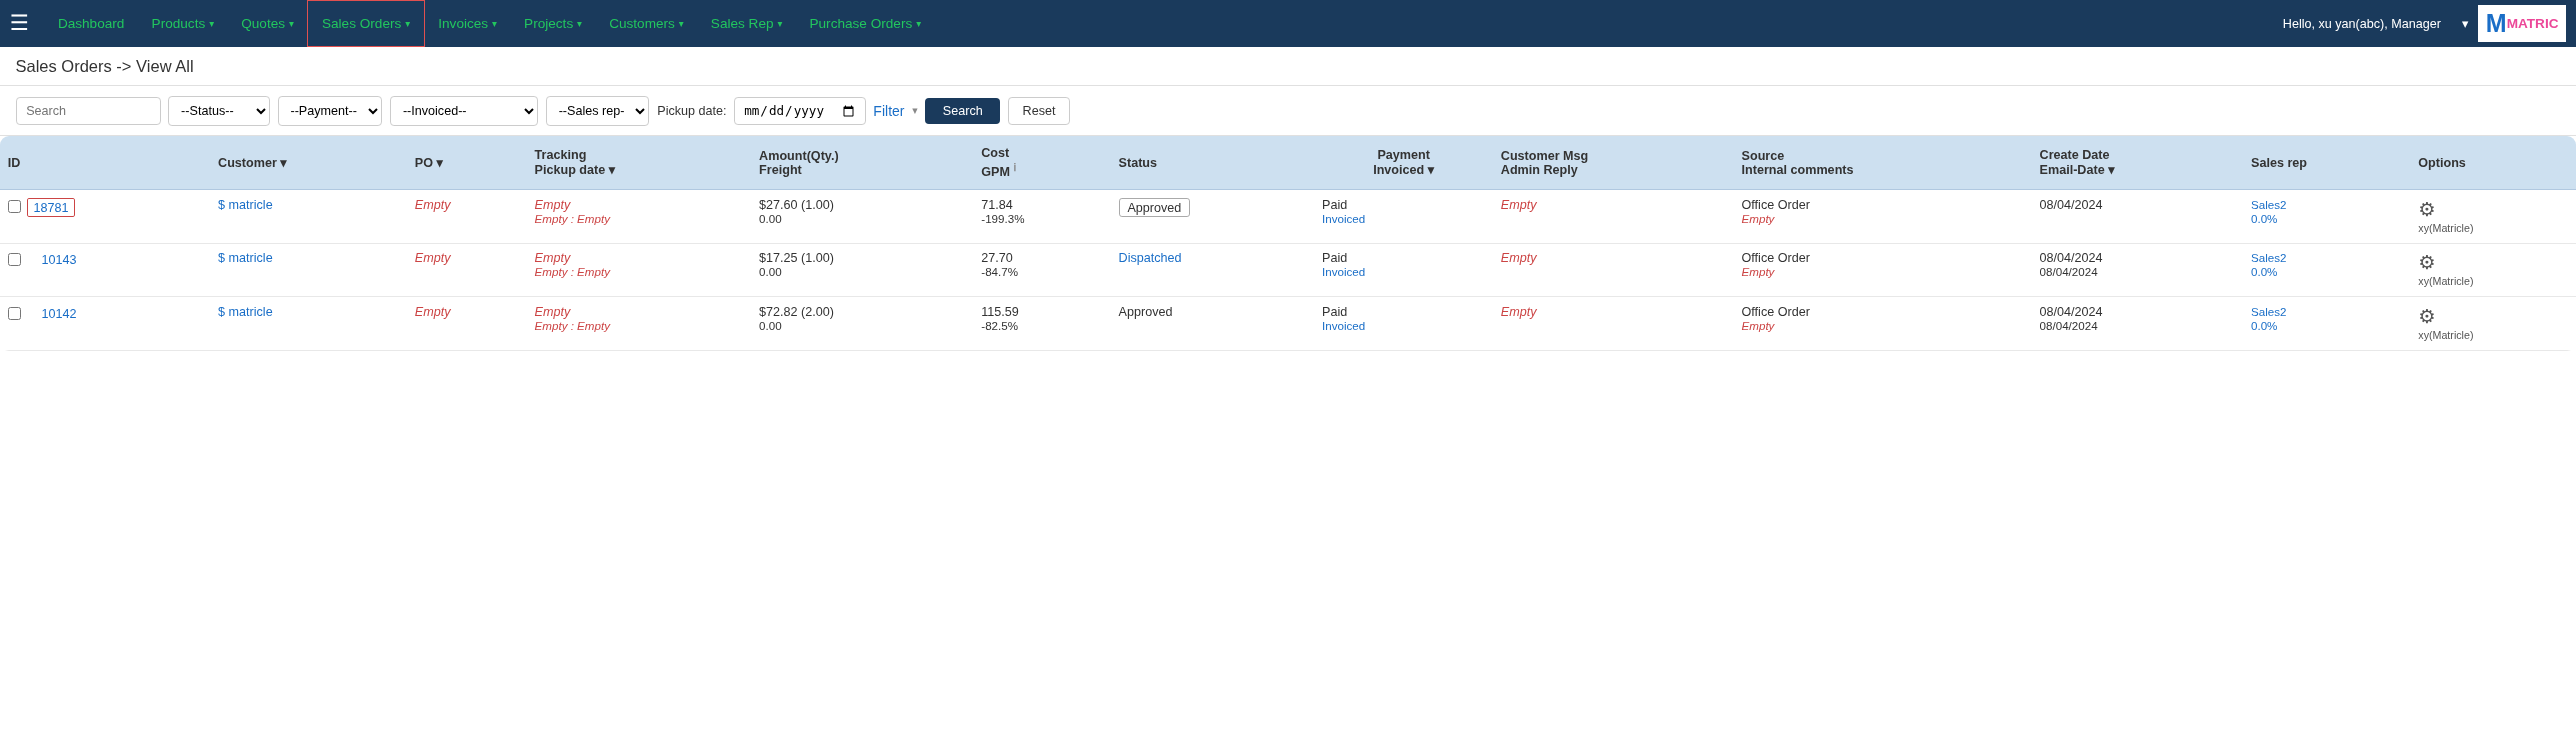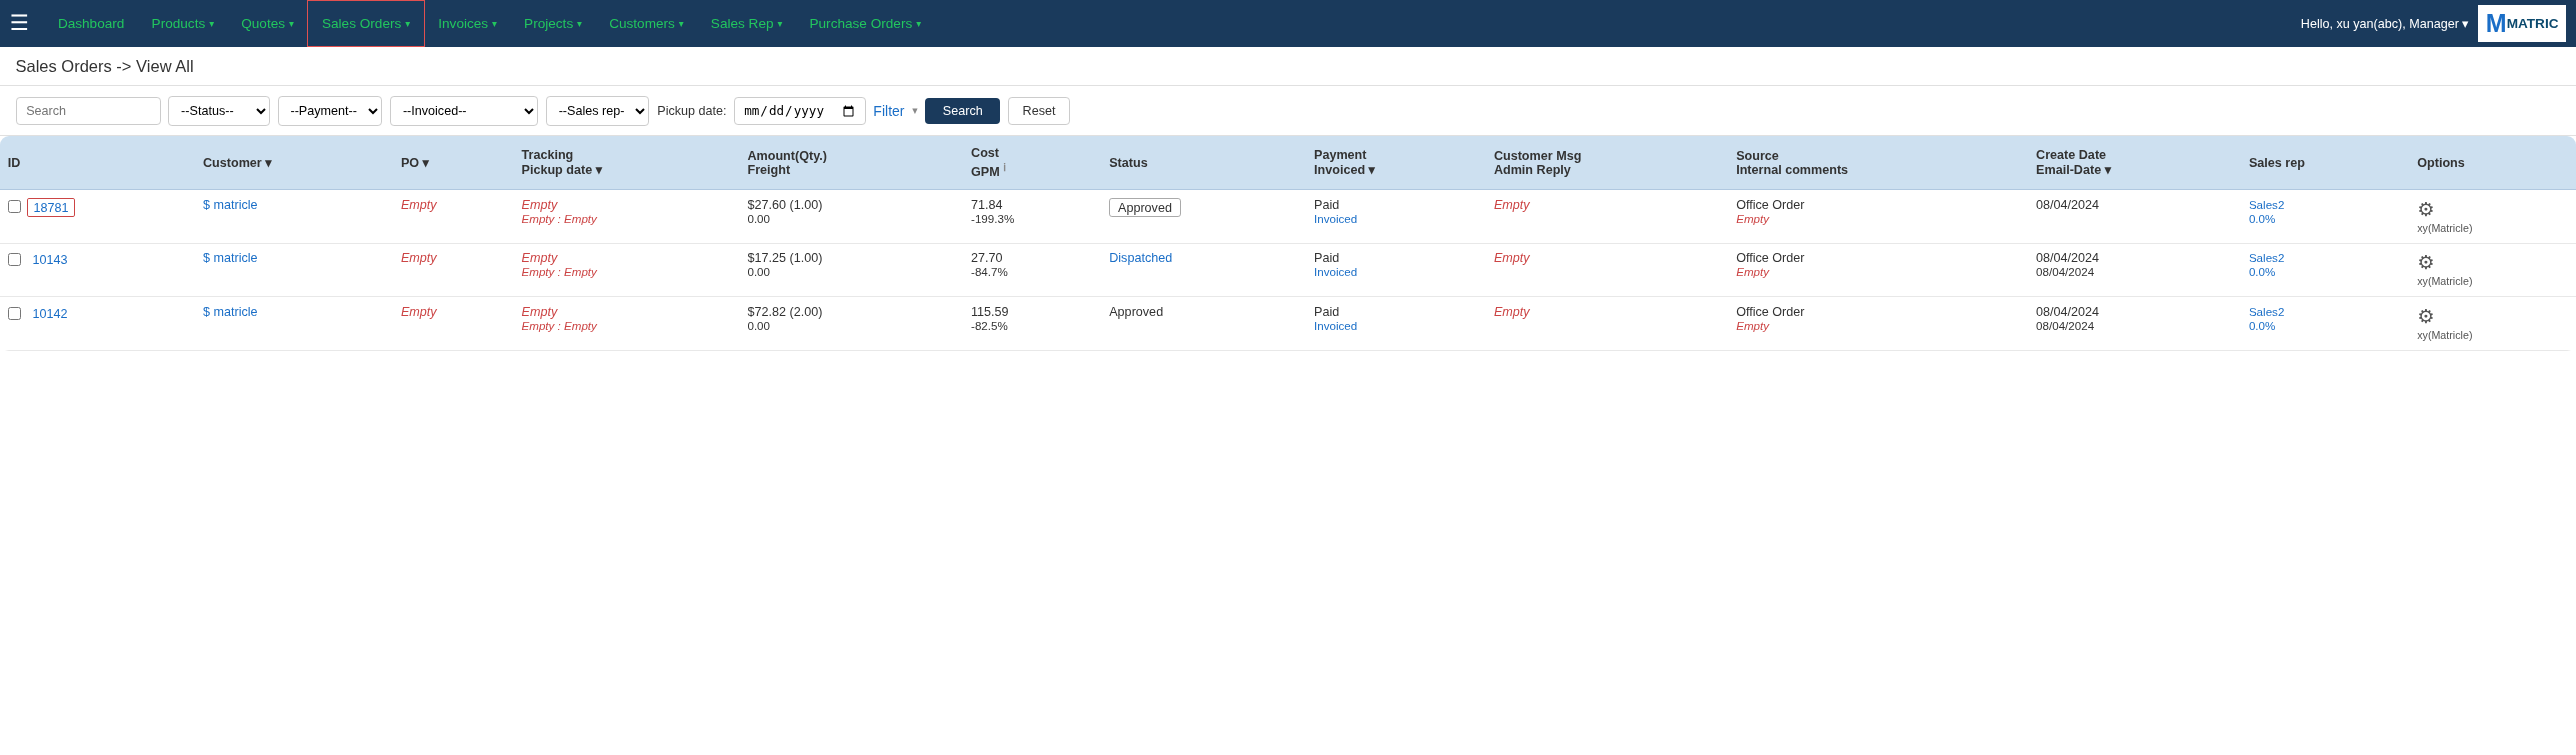--- a/index.html
+++ b/index.html
@@ -38,21 +38,21 @@
       position: relative;
     }
     .nav-item.active {
       border: 1.9px solid #e05050;
       background: transparent;
     }
     .nav-item .caret { margin-left: 3.9px; font-size: 9.7px; }
     .nav-right {
       display: flex;
       align-items: center;
-      gap: 3px;
+      gap: 21px;
       margin-left: auto;
       color: #fff;
       font-size: 12.6px;
       white-space: nowrap;
     }
     .logo-box {
       background: #fff;
       color: #1a3a5c;
       font-weight: bold;
       font-size: 21.3px;
@@ -180,21 +180,21 @@
       align-items: flex-start;
       gap: 5.8px;
     }
     .cell-id input[type="checkbox"] { margin-top: 1.9px; }
     .id-box {
       border: 1.9px solid #cc4444;
       padding: 1.9px 5.8px;
       display: inline-block;
       border-radius: 1.9px;
     }
-    .id-plain { padding: 1.9px 5.8px; display: inline-block; }
+    .id-plain { padding: 1.9px 5.8px; display: inline-block; margin-left: 9px; }
     .status-approved {
       border: 1px solid #aaa;
       padding: 1.9px 7.8px;
       border-radius: 2.9px;
       color: #333;
       display: inline-block;
     }
     .status-dispatched {
       color: #1a6ec7;
       display: inline-block;
@@ -250,21 +250,21 @@
       <span>Purchase Orders</span>
       <span class="caret">▾</span>
     </div>
   </div>
   <div class="nav-right">
     <span>Hello, xu yan(abc), Manager</span>
     <span class="caret">▾</span>
   </div>
   <div class="logo-box">
     <span>M</span>
-      <span style="font-size:13.6px;color:#0c4a6e;">MATRIC</span>
+      <span style="font-size:13.6px;color:#ec4899;">MATRIC</span>
   </div>
 </nav>
 
 <div class="breadcrumb-row">
   <span class="breadcrumb-title">Sales Orders -&gt; View All</span>
 </div>
 
 <div class="filter-row">
   <input type="text" placeholder="Search" style="">
   <select>
@@ -299,21 +299,21 @@
   <table>
     <thead>
       <tr>
         <th>ID</th>
         <th style="cursor:pointer;">Customer <span>▾</span></th>
         <th style="cursor:pointer;">PO <span>▾</span></th>
         <th style="cursor:pointer;">Tracking<br>Pickup date <span>▾</span></th>
         <th>Amount(Qty.)<br>Freight</th>
         <th>Cost<br>GPM <span class="gpm-info" title="Gross Profit Margin">ℹ</span></th>
         <th>Status</th>
-        <th style="cursor:pointer;">Payment<br>Invoiced <span>▾</span></th>
+        <th style="cursor:pointer;text-align:center;">Payment<br>Invoiced <span>▾</span></th>
         <th>Customer Msg<br>Admin Reply</th>
         <th>Source<br>Internal comments</th>
         <th style="cursor:pointer;">Create Date<br>Email-Date <span>▾</span></th>
         <th>Sales rep</th>
         <th>Options</th>
       </tr>
     </thead>
     <tbody id="table-body">
     <tr>
     <td>

